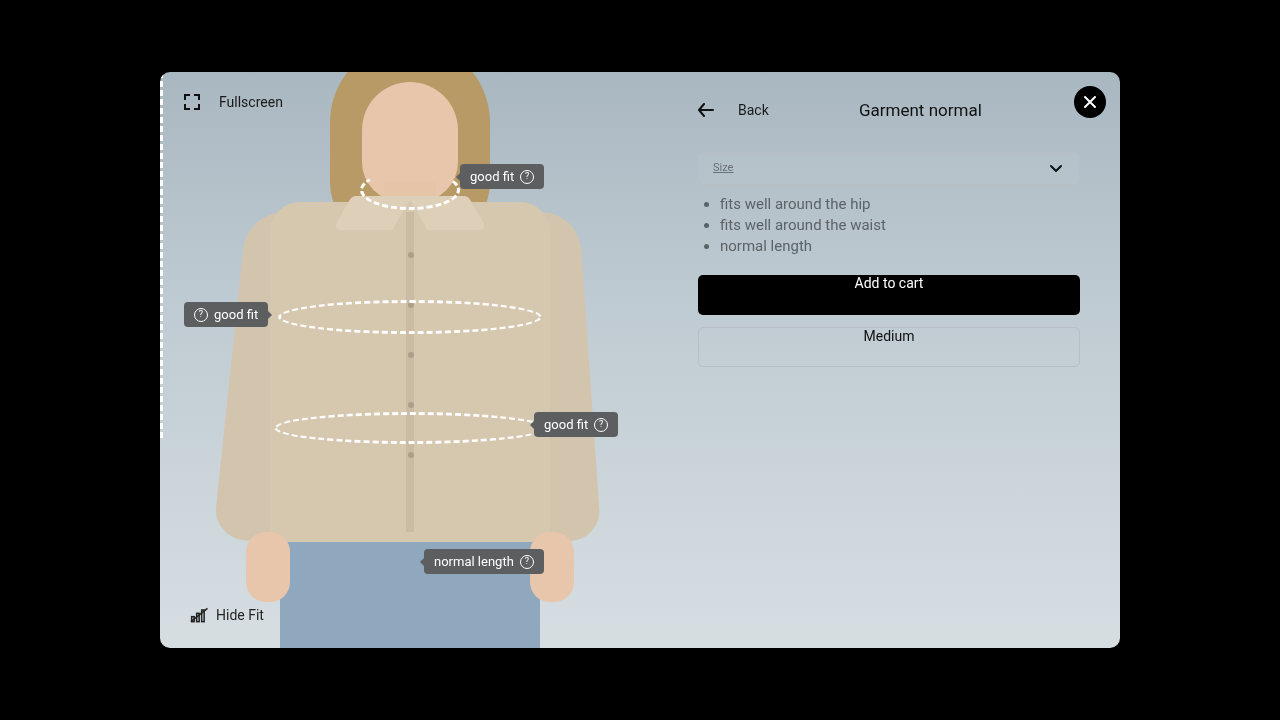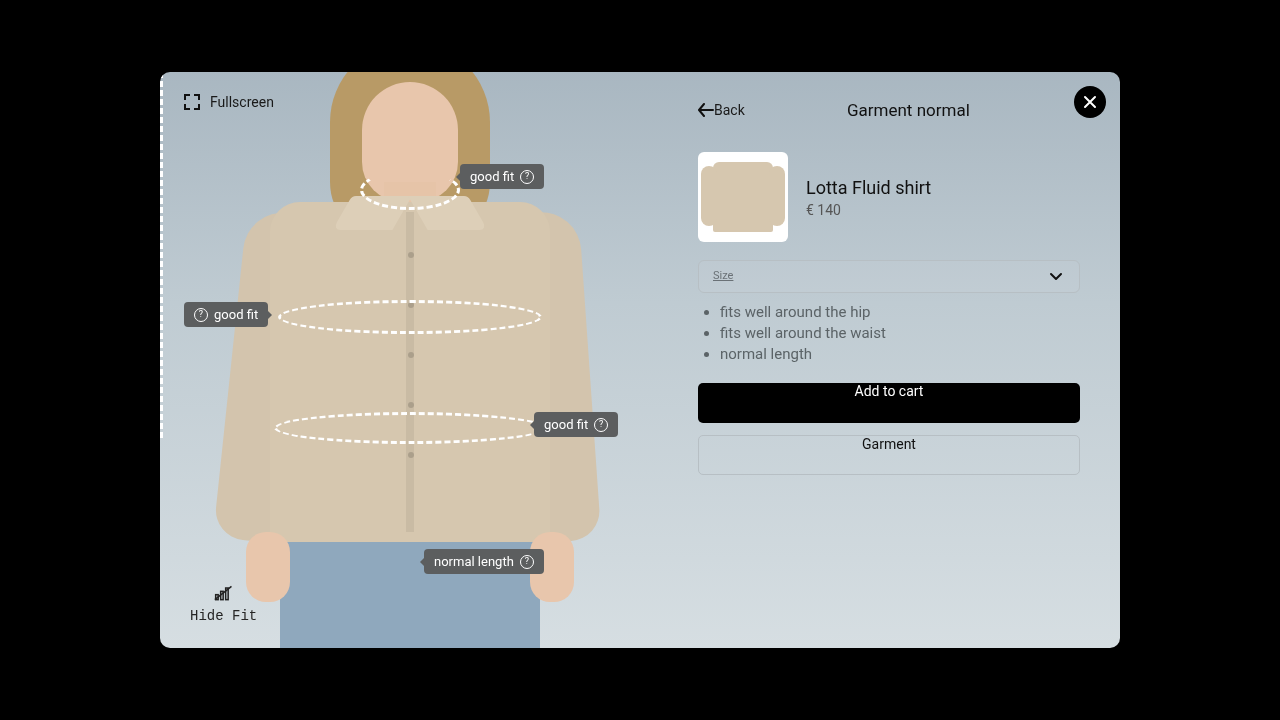--- a/index.html
+++ b/index.html
@@ -105,44 +105,44 @@
   .badge.arrow-right::after  { right: -10px; border-left-color:  #5c5e5f; }
 
   .badge-neck   { left: 300px; top:  92px; }
   .badge-chest  { left:  24px; top: 230px; }
   .badge-waist  { left: 374px; top: 340px; }
   .badge-length { left: 264px; top: 477px; }
 
   
   .fullscreen-btn {
     position: absolute; left: 24px; top: 22px;
-    display: flex; align-items: flex-end; gap: 10px;
+    display: flex; align-items: flex-end; gap: 19px;
     color: #1a1a1a; font-size: 14px; cursor: pointer;
   }
   .fs-icon { width: 16px; height: 16px; position: relative; }
   .fs-icon span { position: absolute; width: 6px; height: 6px; border: 2px solid #111; }
   .fs-icon .tl { top: 0; left: 0; border-right: none; border-bottom: none; }
   .fs-icon .tr { top: 0; right: 0; border-left: none; border-bottom: none; }
   .fs-icon .bl { bottom: 0; left: 0; border-right: none; border-top: none; }
   .fs-icon .br { bottom: 0; right: 0; border-left: none; border-top: none; }
 
   .hidefit {
     position: absolute; left: 30px; bottom: 24px;
-    display: flex; flex-direction: column; align-items: center; gap: 6px;
-    color: #252525; font-size: 14px; cursor: pointer; font-family: Liberation Mono, monospace;
+    display: flex; flex-direction: row; align-items: center; gap: 6px;
+    color: #252525; font-size: 14px; cursor: pointer;
   }
   .hidefit svg { width: 20px; height: 18px; }
 
   
   .details {
     position: absolute; left: 498px; top: 0; width: 462px; height: 576px;
     padding: 20px 40px 0 40px;
   }
   .top-row { display: flex; align-items: center; justify-content: flex-start; gap: 12px; height: 36px; margin-bottom: 24px; }
-  .back-btn { display: flex; align-items: center; gap: 0; color: #1a1a1a; font-size: 14px; cursor: pointer; }
+  .back-btn { display: flex; align-items: center; gap: 24px; color: #1a1a1a; font-size: 14px; cursor: pointer; }
   .header-title { flex: 1; text-align: center; font-size: 17px; color: #111; padding-right: 20px; }
 
   .close-btn {
     position: absolute; right: 14px; top: 14px;
     width: 32px; height: 32px; border-radius: 50%;
     background: #000; color: #fff; display: flex; align-items: center; justify-content: center;
     cursor: pointer;
   }
 
   .product-row { display: flex; align-items: center; gap: 18px; margin-top: 24px; }
@@ -259,44 +259,35 @@
     <div class="top-row">
       <div class="back-btn">
         <svg width="16" height="14" viewBox="0 0 16 14">
             <path d="M6 1 L1 7 L6 13 M1 7 H15" fill="none" stroke="#111" stroke-width="2" stroke-linecap="round" stroke-linejoin="round"></path>
           </svg>
         <span>Back</span>
       </div>
       <div class="header-title">Garment normal</div>
     </div>
 
-    <div class="product-row">
-      <div class="thumb">
-        <div class="thumb-inner"></div>
-      </div>
-      <div>
-        <div class="product-name">Lotta Fluid shirt</div>
-        <div class="product-price">€ 140</div>
-      </div>
-    </div>
 
     <div class="size-select">
       <div class="size-label">Size</div>
       <svg class="chev" width="14" height="10" viewBox="0 0 14 10">
           <path d="M2 2 L7 7 L12 2" fill="none" stroke="#111" stroke-width="2" stroke-linecap="round" stroke-linejoin="round"></path>
         </svg>
     </div>
 
     <ul class="fit-list">
       <li>fits well around the hip</li>
       <li>fits well around the waist</li>
       <li>normal length</li>
     </ul>
 
     <div class="btn btn-primary">
       <span>Add to cart</span>
     </div>
     <div class="btn btn-secondary">
-      <span>Garment</span>
+      <span>Medium</span>
     </div>
   </div>
 
 </div>
 
 </body></html>

